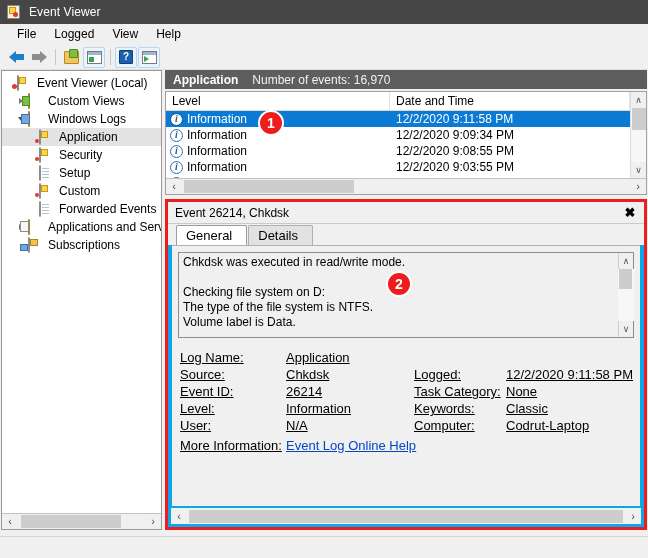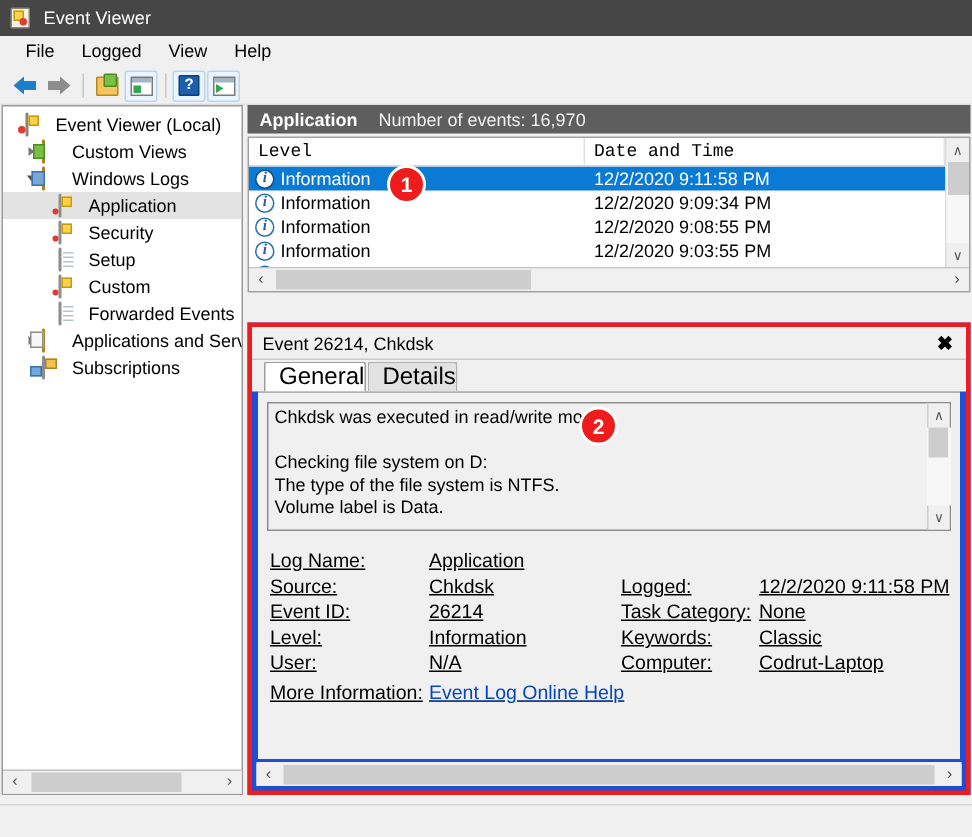--- a/index.html
+++ b/index.html
@@ -243,21 +243,21 @@
     margin-top: 2px; display: flex; flex-direction: column; position: relative;
   }
   .list-inner { flex: 1; display: flex; overflow: hidden; }
   .list-cols { flex: 1; display: flex; flex-direction: column; overflow: hidden; }
   .colhead {
     height: 19px; display: flex; background: #ffffff; border-bottom: 1px solid #d8d8d8;
     flex: 0 0 19px;
   }
   .ch {
     font-size: 12px; color: #000; display: flex; align-items: center;
-    padding-left: 6px; border-right: 1px solid #e2e2e2; font-family: Liberation Mono, monospace;
+    padding-left: 6px; border-right: 1px solid #e2e2e2;
   }
   .ch.level { width: 224px; }
   .ch.date { flex: 1; }
   .rows { flex: 1; overflow: hidden; }
   .erow { height: 16px; display: flex; align-items: center; font-size: 12px; color: #000; }
   .erow.sel { background: #0a7ad4; color: #ffffff; }
   .ecell-level { width: 224px; display: flex; align-items: center; padding-left: 4px; }
   .ecell-date { flex: 1; padding-left: 6px; }
   .ic-info {
     width: 13px; height: 13px; border-radius: 50%; background: #ffffff;
@@ -274,36 +274,36 @@
   }
   .vs-btn {
     width: 16px; height: 16px; display: flex; align-items: center; justify-content: center;
     color: #555; font-size: 9px; line-height: 1;
   }
   .vs-track { flex: 1; width: 16px; background: #f7f7f7; position: relative; }
   .vs-thumb { position: absolute; left: 1px; width: 14px; background: #cdcdcd; }
 
   
   .details {
-    flex: 1; margin-top: 20px; border: 3px solid #ee1c1c; background: #1d4ed8;
+    flex: 1; margin-top: 4px; border: 3px solid #ee1c1c; background: #0ea5e9;
     display: flex; flex-direction: column; position: relative;
   }
   .det-title {
     height: 22px; display: flex; align-items: center; background: #f0f0f0;
     padding: 0 6px 0 7px; border-bottom: 1px solid #c9c9c9; flex: 0 0 22px;
   }
   .det-title-text { flex: 1; font-size: 12px; color: #000; }
   .det-close {
     width: 16px; height: 16px; display: flex; align-items: center; justify-content: center;
     font-size: 13px; font-weight: bold; color: #000; line-height: 1;
   }
   .tabs { display: flex; height: 21px; padding-left: 8px; background: #f0f0f0; flex: 0 0 21px;
           align-items: flex-end; }
   .tab {
-    font-size: 16px; padding: 3px 0 2px 9px; border: 1px solid #b0b0b0;
+    font-size: 13px; padding: 3px 14px 2px 9px; border: 1px solid #b0b0b0;
     border-bottom: none; background: #e2e2e2; color: #000; margin-right: 1px;
     border-radius: 2px 2px 0 0; line-height: 14px;
   }
   .tab.active { background: #ffffff; border-color: #9c9c9c; }
   .tabbody {
     flex: 1; background: #f0f0f0; border-top: 1px solid #b0b0b0;
     margin: 0 4px 0 4px; padding: 6px 4px 0 4px; display: flex; flex-direction: column;
     position: relative;
   }
   .descbox {

